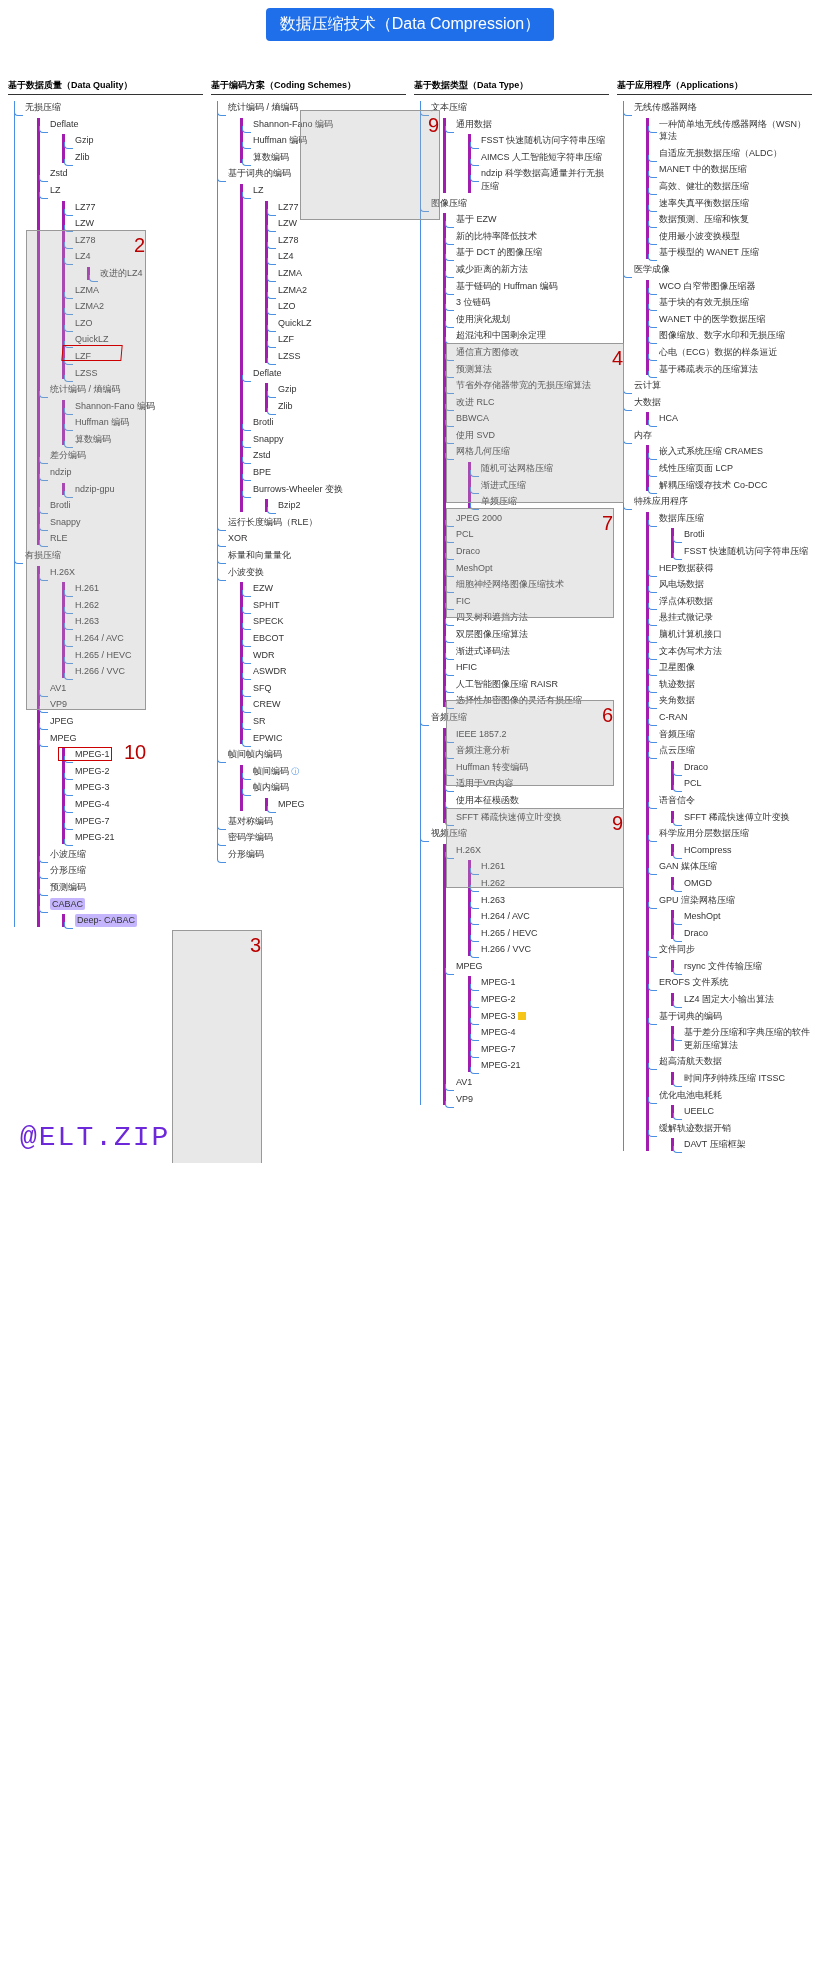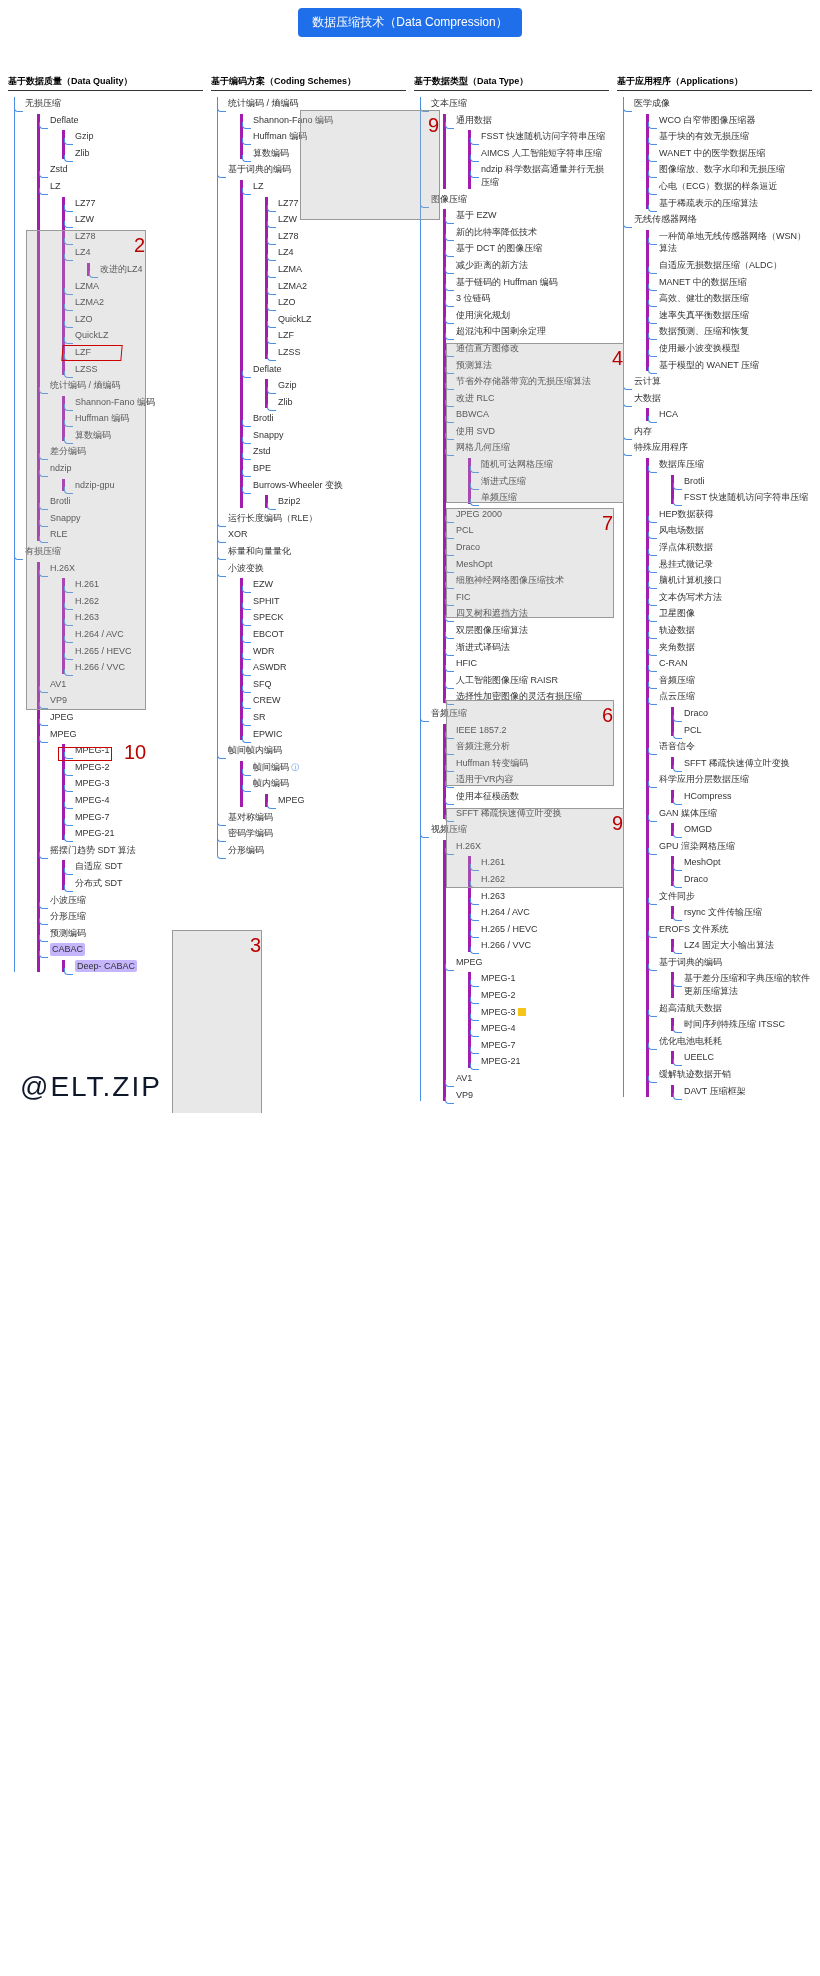--- a/index.html
+++ b/index.html
@@ -1,32 +1,32 @@
 <!DOCTYPE html>
 <html><head>
 <meta charset="utf-8">
 <style>
   * { box-sizing: border-box; margin: 0; padding: 0; }
   body { font-family: Arial, sans-serif; font-size: 10px; background: #fff; width: 820px; position: relative; }
   .root { text-align: center; padding: 8px 0; }
-  .root-node { display: inline-block; background: #1f6feb; color: #fff; padding: 6px 14px; border-radius: 4px; font-size: 12px; }
+  .root-node { display: inline-block; background: #1f6feb; color: #fff; padding: 6px 14px; border-radius: 4px; font-size: 16px; }
   .cols { display: flex; align-items: flex-start; padding: 8px 4px; }
   .col { flex: 1; padding: 0 4px; position: relative; }
   .col-header { font-size: 9px; font-weight: bold; border-bottom: 1px solid #333; padding: 2px 0; margin-bottom: 6px; margin-top: 20px; }
   .tree { margin-left: 6px; border-left: 1px solid #4a90e2; padding-left: 0; }
   .node { position: relative; padding-left: 10px; margin: 4px 0; }
   .node::before { content: ""; position: absolute; left: -1px; top: 8px; width: 8px; height: 6px; border-left: 1px solid #4a90e2; border-bottom: 1px solid #4a90e2; border-bottom-left-radius: 4px; }
   .label { font-size: 9px; color: #333; display: inline-block; line-height: 1.4; }
   .children { margin-left: 12px; border-left: 3px solid #a21caf; }
   .hl-yellow { background: #c4b5fd; border-radius: 2px; padding: 0 2px; }
   .hl-tiny { display:inline-block; width:8px; height:8px; background:#f5c518; vertical-align:middle; margin-left:2px;}
   .ann-num { position: absolute; font-size: 20px; color: #b00; font-weight: normal; z-index: 10; pointer-events:none; }
   .ann-box { position: absolute; background: rgba(180,180,180,0.3); border: 1px solid #999; z-index: 5; pointer-events:none; }
   .ann-red { position:absolute; border:1px solid #c00; z-index:6; pointer-events:none;}
-  .watermark { position: absolute; left: 20px; bottom: 10px; font-size: 28px; color: #0f172a; letter-spacing: 2px; }
+  .watermark { position: absolute; left: 20px; bottom: 10px; font-size: 28px; color: #6d28d9; letter-spacing: 2px; font-family: Liberation Mono, monospace; }
 </style>
 </head>
 <body>
 
 <div class="root">
   <span class="root-node">数据压缩技术（Data Compression）</span>
 </div>
 
 <div class="cols" id="cols">
     <div class="col">
@@ -77,24 +77,20 @@
             <div class="node"><span class="label">AV1</span></div>
             <div class="node"><span class="label">VP9</span></div>
             <div class="node"><span class="label">JPEG</span></div>
             <div class="node"><span class="label">MPEG</span><div class="children">
                 <div class="node"><span class="label">MPEG-1</span></div>
                 <div class="node"><span class="label">MPEG-2</span></div>
                 <div class="node"><span class="label">MPEG-3</span></div>
                 <div class="node"><span class="label">MPEG-4</span></div>
                 <div class="node"><span class="label">MPEG-7</span></div>
                 <div class="node"><span class="label">MPEG-21</span></div>
-              </div></div>
-            <div class="node"><span class="label">摇摆门趋势 SDT 算法</span><div class="children">
-                <div class="node"><span class="label">自适应 SDT</span></div>
-                <div class="node"><span class="label">分布式 SDT</span></div>
               </div></div>
             <div class="node"><span class="label">小波压缩</span></div>
             <div class="node"><span class="label">分形压缩</span></div>
             <div class="node"><span class="label">预测编码</span></div>
             <div class="node"><span class="label hl-yellow">CABAC</span><div class="children">
                 <div class="node"><span class="label hl-yellow">Deep- CABAC</span></div>
               </div></div>
           </div></div>
       </div>
     </div>
@@ -226,43 +222,47 @@
                 <div class="node"><span class="label">MPEG-21</span></div>
               </div></div>
             <div class="node"><span class="label">AV1</span></div>
             <div class="node"><span class="label">VP9</span></div>
           </div></div>
       </div>
     </div>
     <div class="col">
       <div class="col-header">基于应用程序（Applications）</div>
       <div class="tree">
-        <div class="node"><span class="label">医学成像</span><div class="children">
-            <div class="node"><span class="label">WCO 白窄带图像压缩器</span></div>
-            <div class="node"><span class="label">基于块的有效无损压缩</span></div>
-            <div class="node"><span class="label">WANET 中的医学数据压缩</span></div>
-            <div class="node"><span class="label">图像缩放、数字水印和无损压缩</span></div>
-            <div class="node"><span class="label">心电（ECG）数据的样条逼近</span></div>
-            <div class="node"><span class="label">基于稀疏表示的压缩算法</span></div>
-          </div></div>
         <div class="node"><span class="label">无线传感器网络</span><div class="children">
             <div class="node"><span class="label">一种简单地无线传感器网络（WSN）算法</span></div>
             <div class="node"><span class="label">自适应无损数据压缩（ALDC）</span></div>
             <div class="node"><span class="label">MANET 中的数据压缩</span></div>
             <div class="node"><span class="label">高效、健壮的数据压缩</span></div>
             <div class="node"><span class="label">速率失真平衡数据压缩</span></div>
             <div class="node"><span class="label">数据预测、压缩和恢复</span></div>
             <div class="node"><span class="label">使用最小波变换模型</span></div>
             <div class="node"><span class="label">基于模型的 WANET 压缩</span></div>
           </div></div>
+        <div class="node"><span class="label">医学成像</span><div class="children">
+            <div class="node"><span class="label">WCO 白窄带图像压缩器</span></div>
+            <div class="node"><span class="label">基于块的有效无损压缩</span></div>
+            <div class="node"><span class="label">WANET 中的医学数据压缩</span></div>
+            <div class="node"><span class="label">图像缩放、数字水印和无损压缩</span></div>
+            <div class="node"><span class="label">心电（ECG）数据的样条逼近</span></div>
+            <div class="node"><span class="label">基于稀疏表示的压缩算法</span></div>
+          </div></div>
         <div class="node"><span class="label">云计算</span></div>
         <div class="node"><span class="label">大数据</span><div class="children">
             <div class="node"><span class="label">HCA</span></div>
           </div></div>
-        <div class="node"><span class="label">内存</span></div>
+        <div class="node"><span class="label">内存</span><div class="children">
+            <div class="node"><span class="label">嵌入式系统压缩 CRAMES</span></div>
+            <div class="node"><span class="label">线性压缩页面 LCP</span></div>
+            <div class="node"><span class="label">解耦压缩缓存技术 Co-DCC</span></div>
+          </div></div>
         <div class="node"><span class="label">特殊应用程序</span><div class="children">
             <div class="node"><span class="label">数据库压缩</span><div class="children">
                 <div class="node"><span class="label">Brotli</span></div>
                 <div class="node"><span class="label">FSST 快速随机访问字符串压缩</span></div>
               </div></div>
             <div class="node"><span class="label">HEP数据获得</span></div>
             <div class="node"><span class="label">风电场数据</span></div>
             <div class="node"><span class="label">浮点体积数据</span></div>
             <div class="node"><span class="label">悬挂式微记录</span></div>
             <div class="node"><span class="label">脑机计算机接口</span></div>

